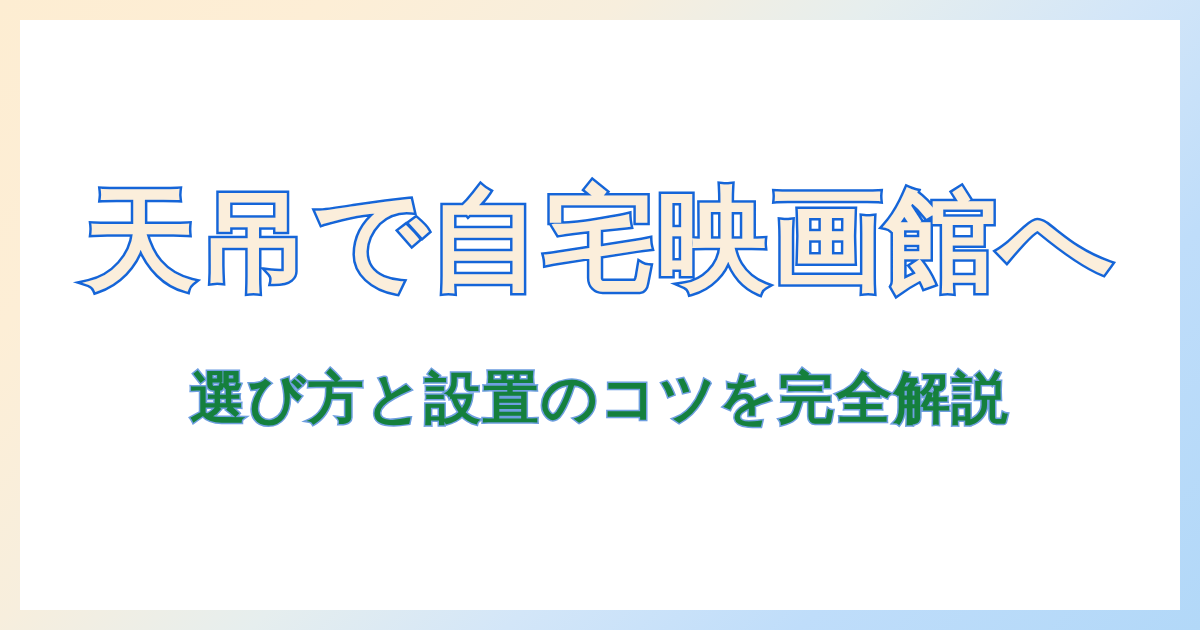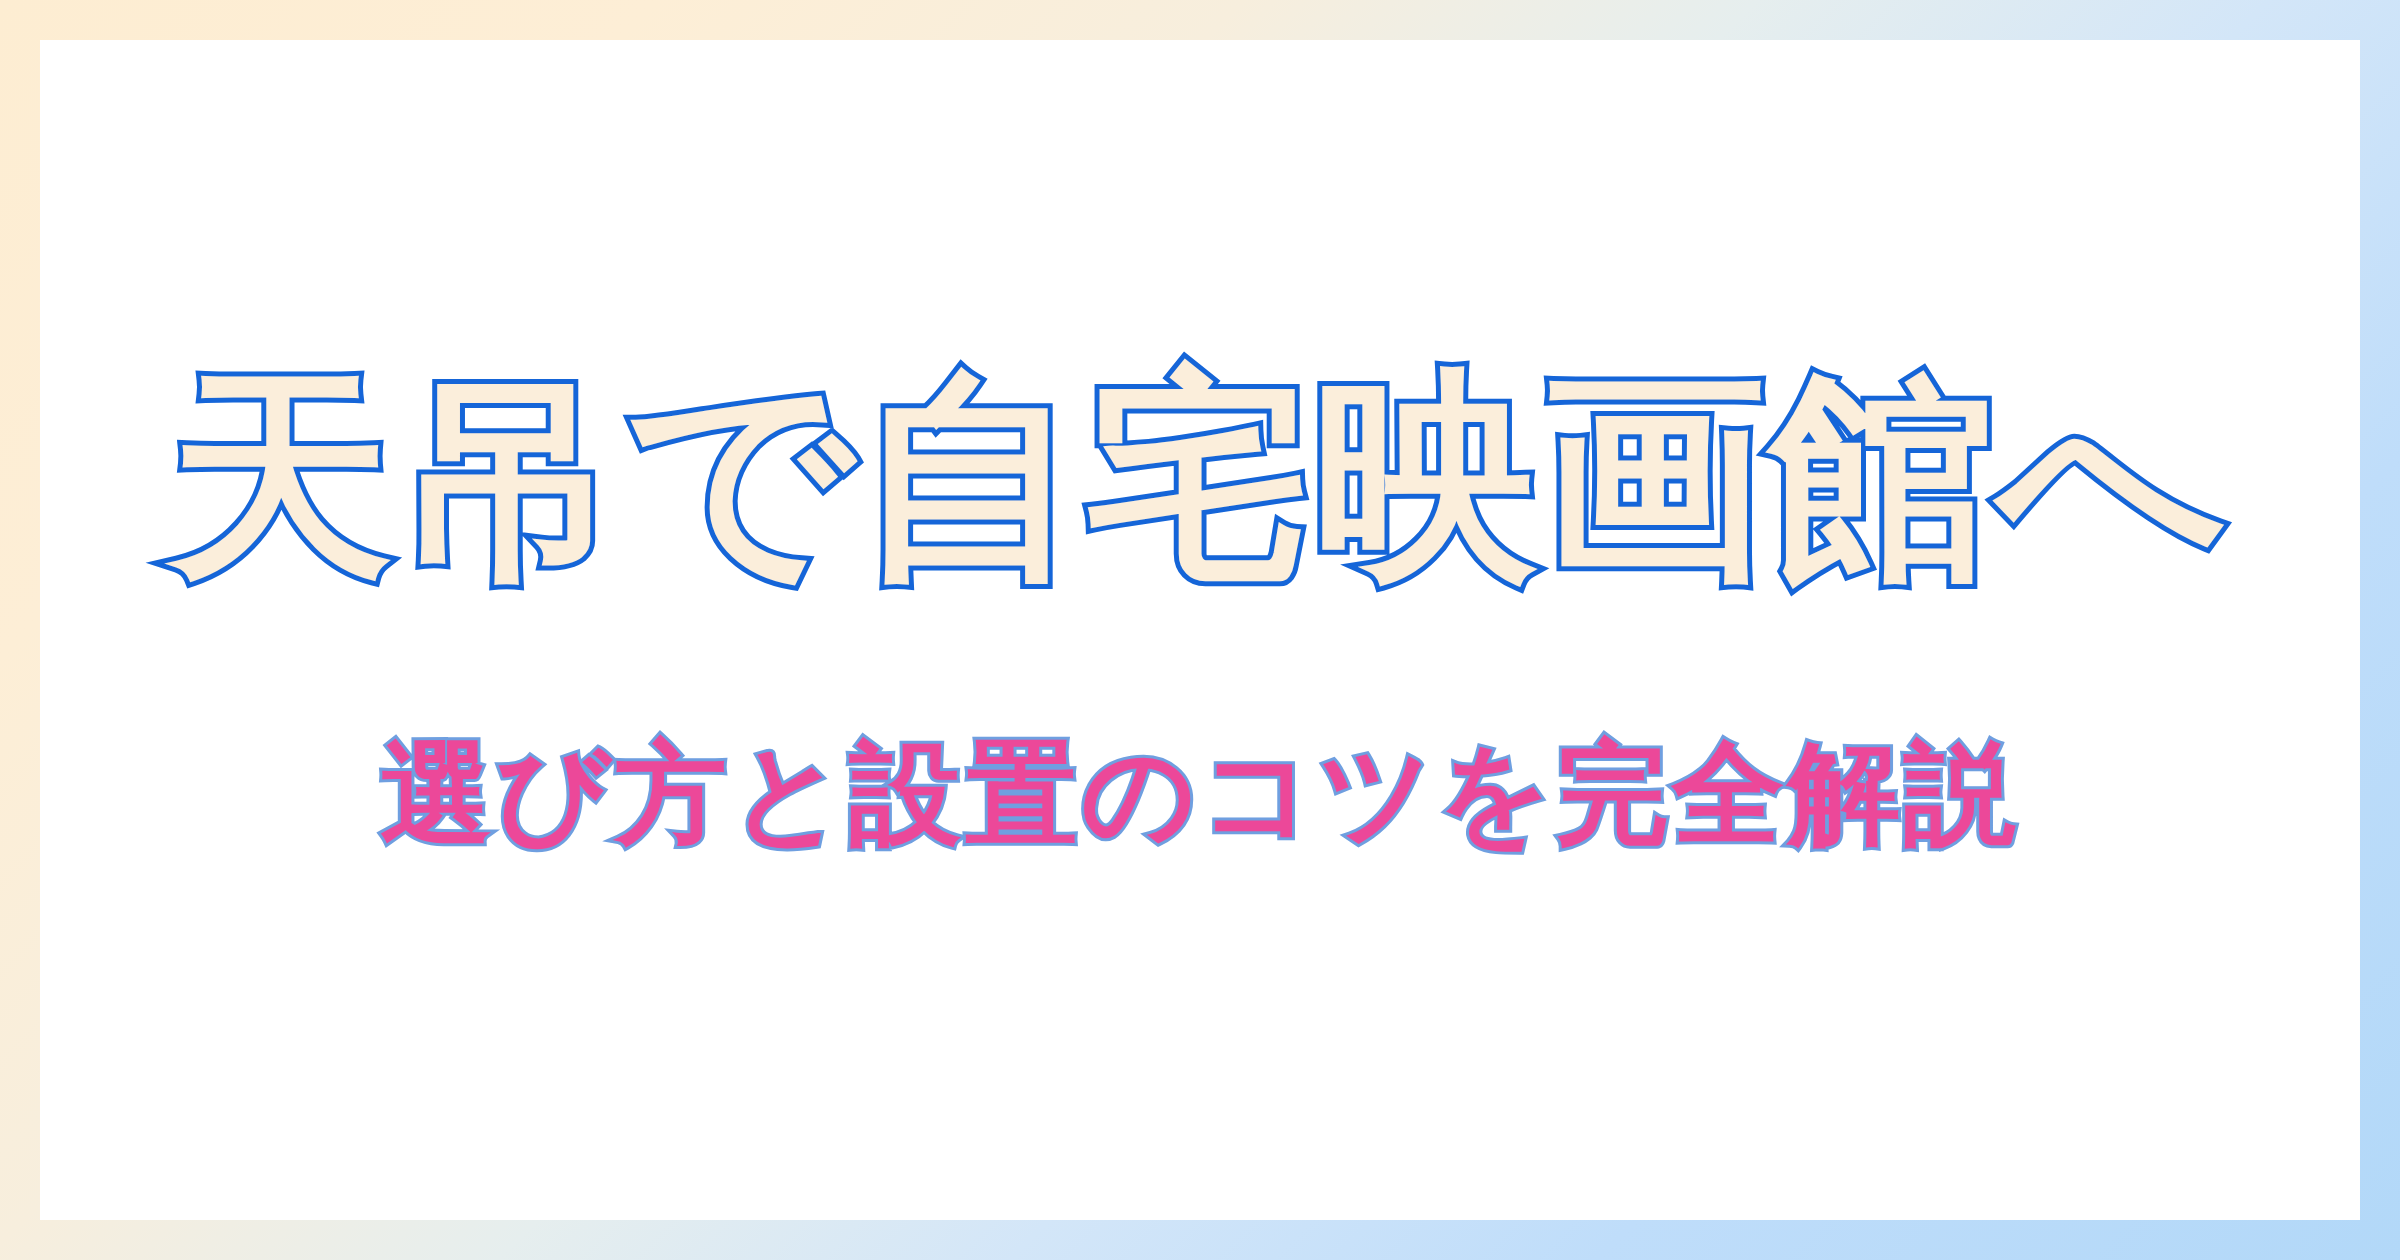--- a/index.html
+++ b/index.html
@@ -81,21 +81,21 @@
   }
 
   .subtitle {
     display: block;
     font-family: "DejaVu Sans", "Liberation Sans", sans-serif;
     font-weight: 700;
     font-size: 56px;
     line-height: 1;
     letter-spacing: 2px;
     white-space: nowrap;
-    color: #ec4899;
+    color: #15803d;
     -webkit-text-stroke: 3px #6f9fe0;
     paint-order: stroke fill;
     text-stroke: 3px #6f9fe0;
   }
 </style>
 </head>
 <body>
 
 <div class="canvas">
 

